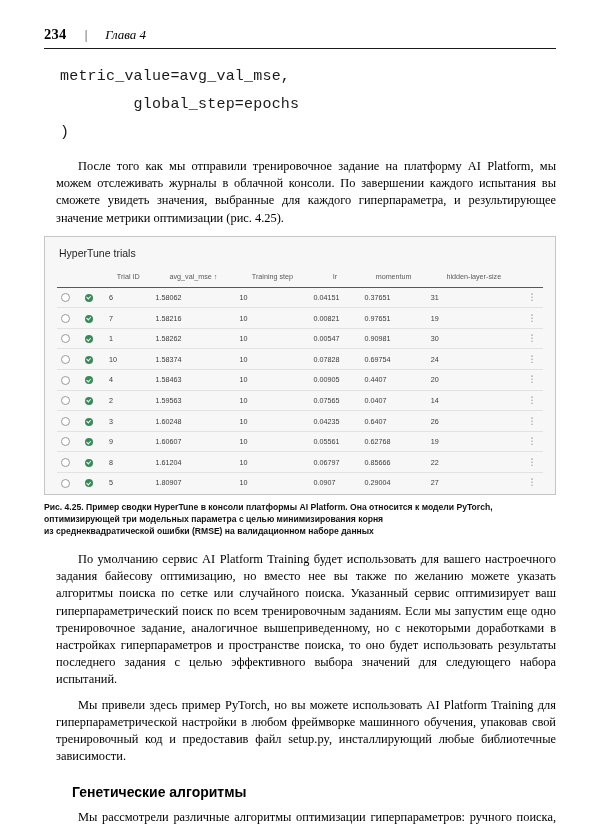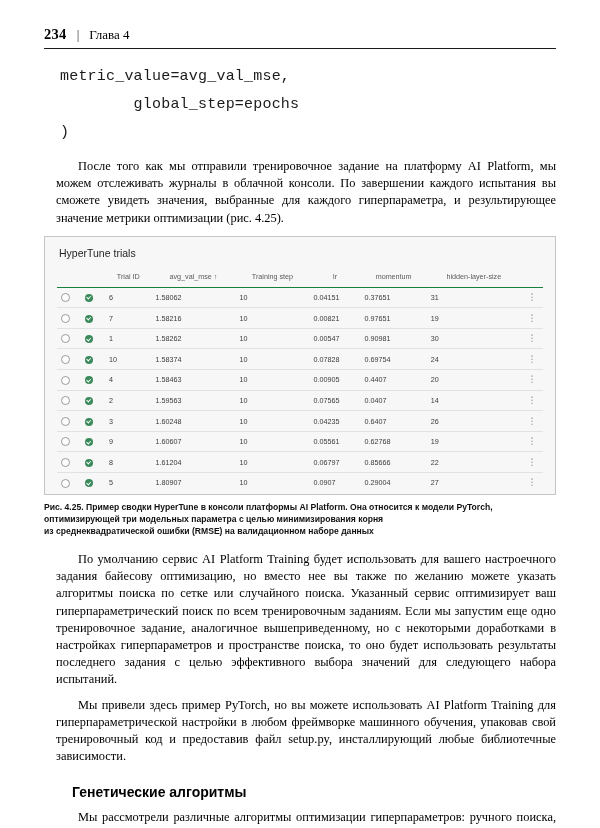--- a/index.html
+++ b/index.html
@@ -19,36 +19,37 @@
     width: 600px;
     height: 828px;
     box-sizing: border-box;
     padding: 26px 44px 20px 44px;
     position: relative;
   }
   
   .header {
     display: flex;
     align-items: center;
-    gap: 10px;
+    gap: 18px;
     padding-bottom: 5px;
     border-bottom: 1.5px solid #1a1a1a;
     margin-bottom: 14px;
   }
   .header .pagenum {
     font-size: 14.5px;
     font-weight: bold;
     letter-spacing: 0.3px;
   }
   .header .sep {
     font-size: 13px;
     color: #333;
   }
   .header .chapter {
     font-size: 13px;
+    font-style: italic;
   }
   
   .code {
     font-family: "Liberation Mono", monospace;
     font-size: 15px;
     line-height: 1.85;
     color: #1b1b1b;
     margin: 2px 0 12px 16px;
     letter-spacing: 0.2px;
     white-space: pre;

